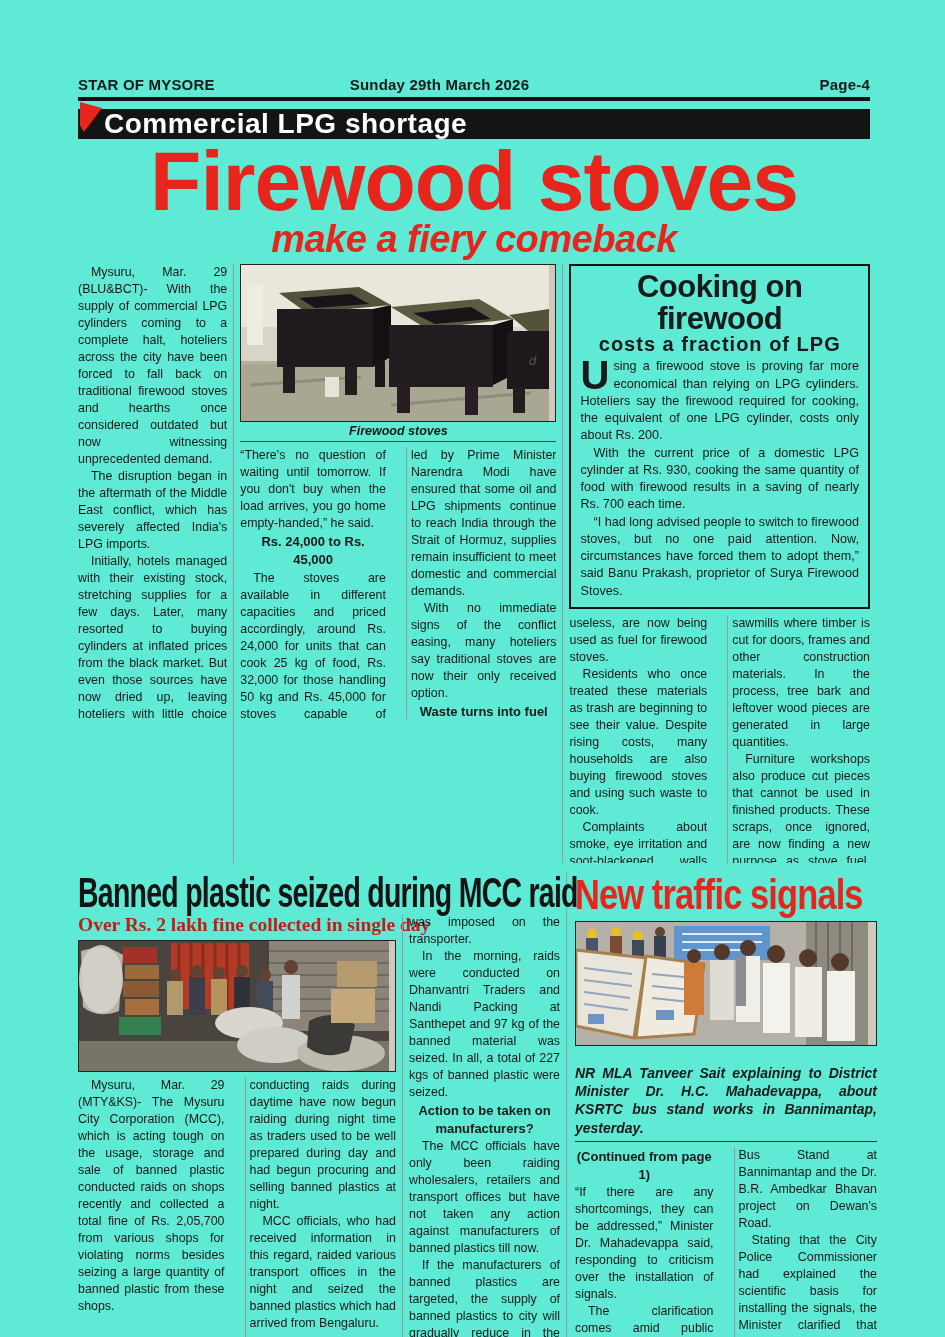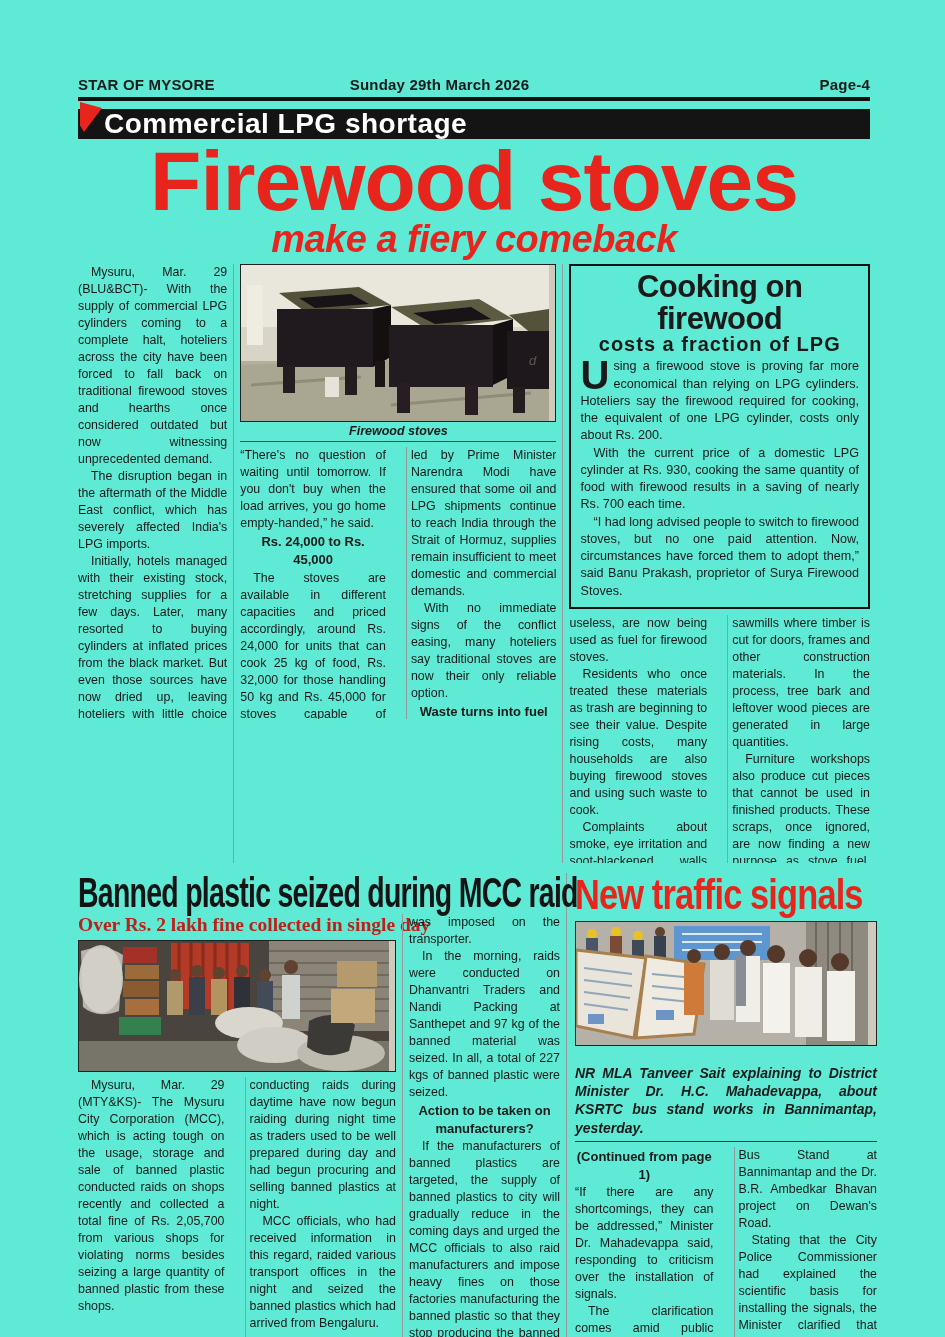--- a/index.html
+++ b/index.html
@@ -145,21 +145,21 @@
         <div class="caption">Firewood stoves</div>
         <div class="twocol">
           <div class="c">
               <p class="blk cont">“There's no question of waiting until tomorrow. If you don't buy when the load arrives, you go home empty-handed,” he said.</p>
               <p class="blk sub">Rs. 24,000 to Rs. 45,000</p>
               <p class="blk para">The stoves are available in different capacities and priced accordingly, around Rs. 24,000 for units that can cook 25 kg of food, Rs. 32,000 for those handling 50 kg and Rs. 45,000 for stoves capable of preparing up to 75 kg.</p>
               <p class="blk para">Prices have risen sharply, with each unit costing Rs. 8,000 to Rs. 10,000 more than before the Middle East conflict. Despite the steep increase, hoteliers say they have no option but to buy them.</p>
             </div>
           <div class="c">
               <p class="blk cont">led by Prime Minister Narendra Modi have ensured that some oil and LPG shipments continue to reach India through the Strait of Hormuz, supplies remain insufficient to meet domestic and commercial demands.</p>
-              <p class="blk para">With no immediate signs of the conflict easing, many hoteliers say traditional stoves are now their only reliable option.</p>
+              <p class="blk para">With no immediate signs of the conflict easing, many hoteliers say traditional stoves are now their only received option.</p>
               <p class="blk sub">Waste turns into fuel</p>
               <p class="blk para">The sudden shift has also turned everyday waste into a valuable resource. Coconut shells, husks, paper, leftover timber and plywood scraps from furniture workshops, once discarded as</p>
             </div>
         </div>
       </div>
 
       <div class="mright">
         <div class="costbox">
           <div class="t1">Cooking on firewood</div>
           <div class="t2">costs a fraction of LPG</div>
@@ -251,20 +251,21 @@
               <div class="c">
                   <p class="blk cont">conducting raids during daytime have now begun raiding during night time as traders used to be well prepared during day and had begun procuring and selling banned plastics at night.</p>
                   <p class="blk para">MCC officials, who had received information in this regard, raided various transport offices in the night and seized the banned plastics which had arrived from Bengaluru.</p>
                 </div>
             </div>
           </div>
           <div class="bcol3">
               <p class="blk cont">was imposed on the transporter.</p>
               <p class="blk para">In the morning, raids were conducted on Dhanvantri Traders and Nandi Packing at Santhepet and 97 kg of the banned material was seized. In all, a total of 227 kgs of banned plastic were seized.</p>
               <p class="blk sub">Action to be taken on manufacturers?</p>
+              <p class="blk para">The MCC officials have only been raiding wholesalers, retailers and transport offices but have not taken any action against manufacturers of banned plastics till now.</p>
               <p class="blk para">If the manufacturers of banned plastics are targeted, the supply of banned plastics to city will gradually reduce in the coming days and urged the MCC officials to also raid manufacturers and impose heavy fines on those factories manufacturing the banned plastic so that they stop producing the banned item.</p>
             </div>
         </div>
       </div>
 
       <div class="bright">
         <h2 class="btraffic-head">New traffic signals</h2>
         <div class="photo-frame">
           <svg width="292" height="123" viewBox="0 0 292 123" preserveAspectRatio="none">
             <rect width="292" height="123" fill="#b6b1a8"></rect>

